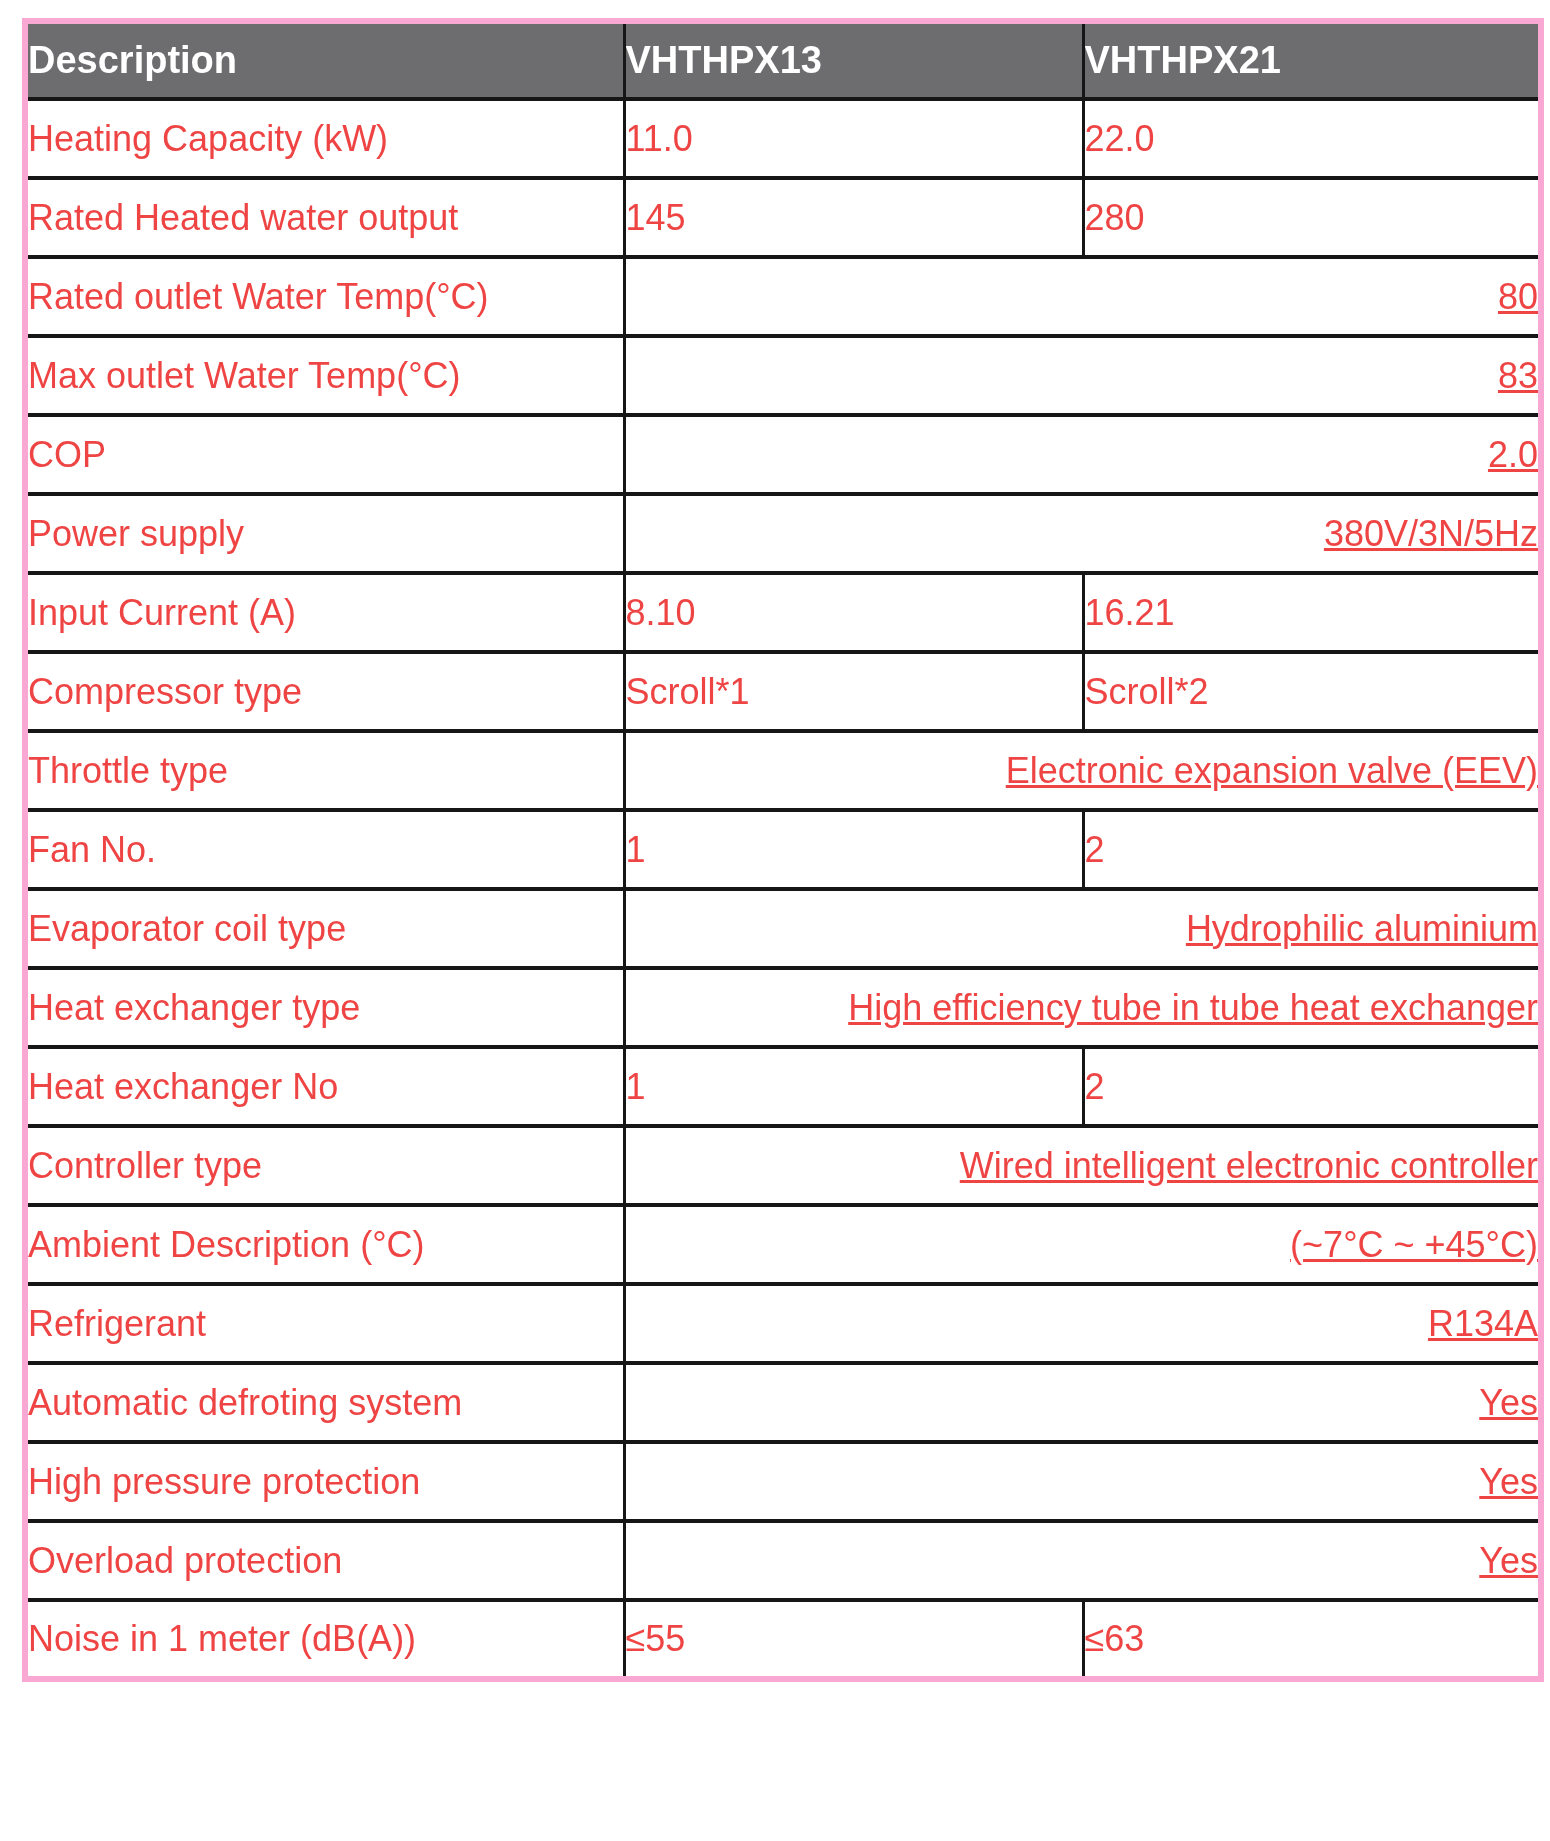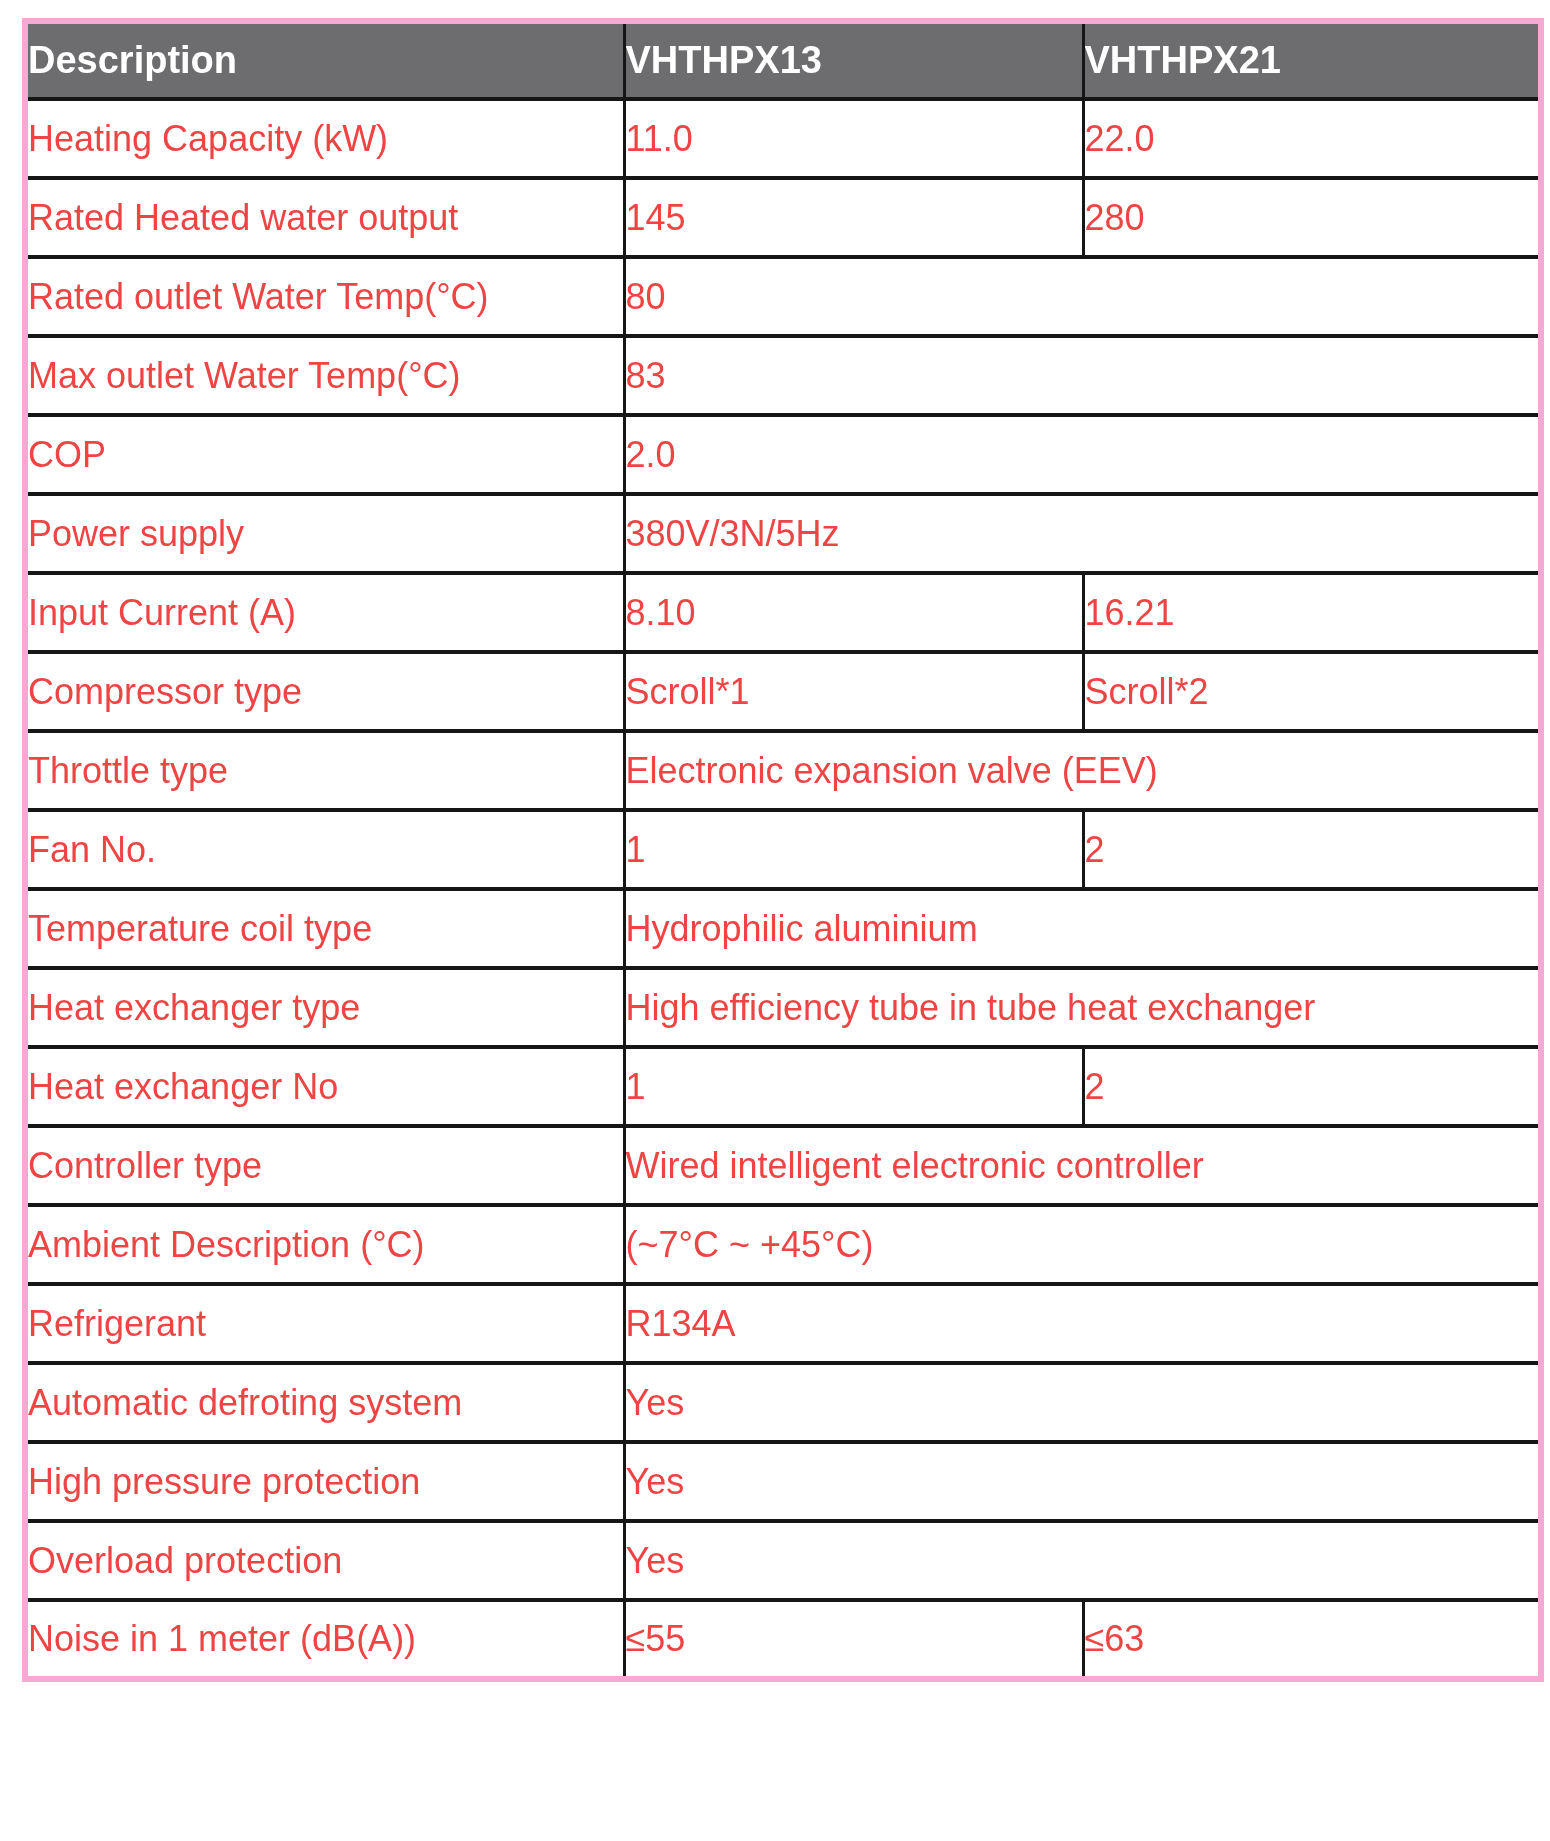--- a/index.html
+++ b/index.html
@@ -48,21 +48,21 @@
     font-weight: bold;
     font-size: 38px;
     text-align: left;
   }
   .pad1 { padding-left: 24px; }
   .pad2 { padding-left: 22px; }
   .pad3 { padding-left: 62px; }
   td.label { text-align: left; padding-left: 24px; }
   td.v1 { text-align: left; padding-left: 22px; }
   td.v2 { text-align: left; padding-left: 62px; }
-  td.spanv { text-align: left; }
+  td.spanv { text-align: right; text-decoration: underline; }
 </style>
 </head>
 <body>
 
 <div class="page">
   <table class="spec">
     <colgroup>
         <col class="c1">
         <col class="c2">
         <col class="c3">
@@ -126,21 +126,21 @@
     </tr>
 
 
     <tr>
       <td class="label">Fan No.</td>
       <td class="v1">1</td>
       <td class="v2">2</td>
     </tr>
 
     <tr>
-      <td class="label">Temperature coil type</td>
+      <td class="label">Evaporator coil type</td>
       <td class="spanv" colspan="2">Hydrophilic aluminium</td>
     </tr>
 
     <tr>
       <td class="label">Heat exchanger type</td>
       <td class="spanv" colspan="2">High efficiency tube in tube heat exchanger</td>
     </tr>
 
     <tr>
       <td class="label">Heat exchanger No</td>

